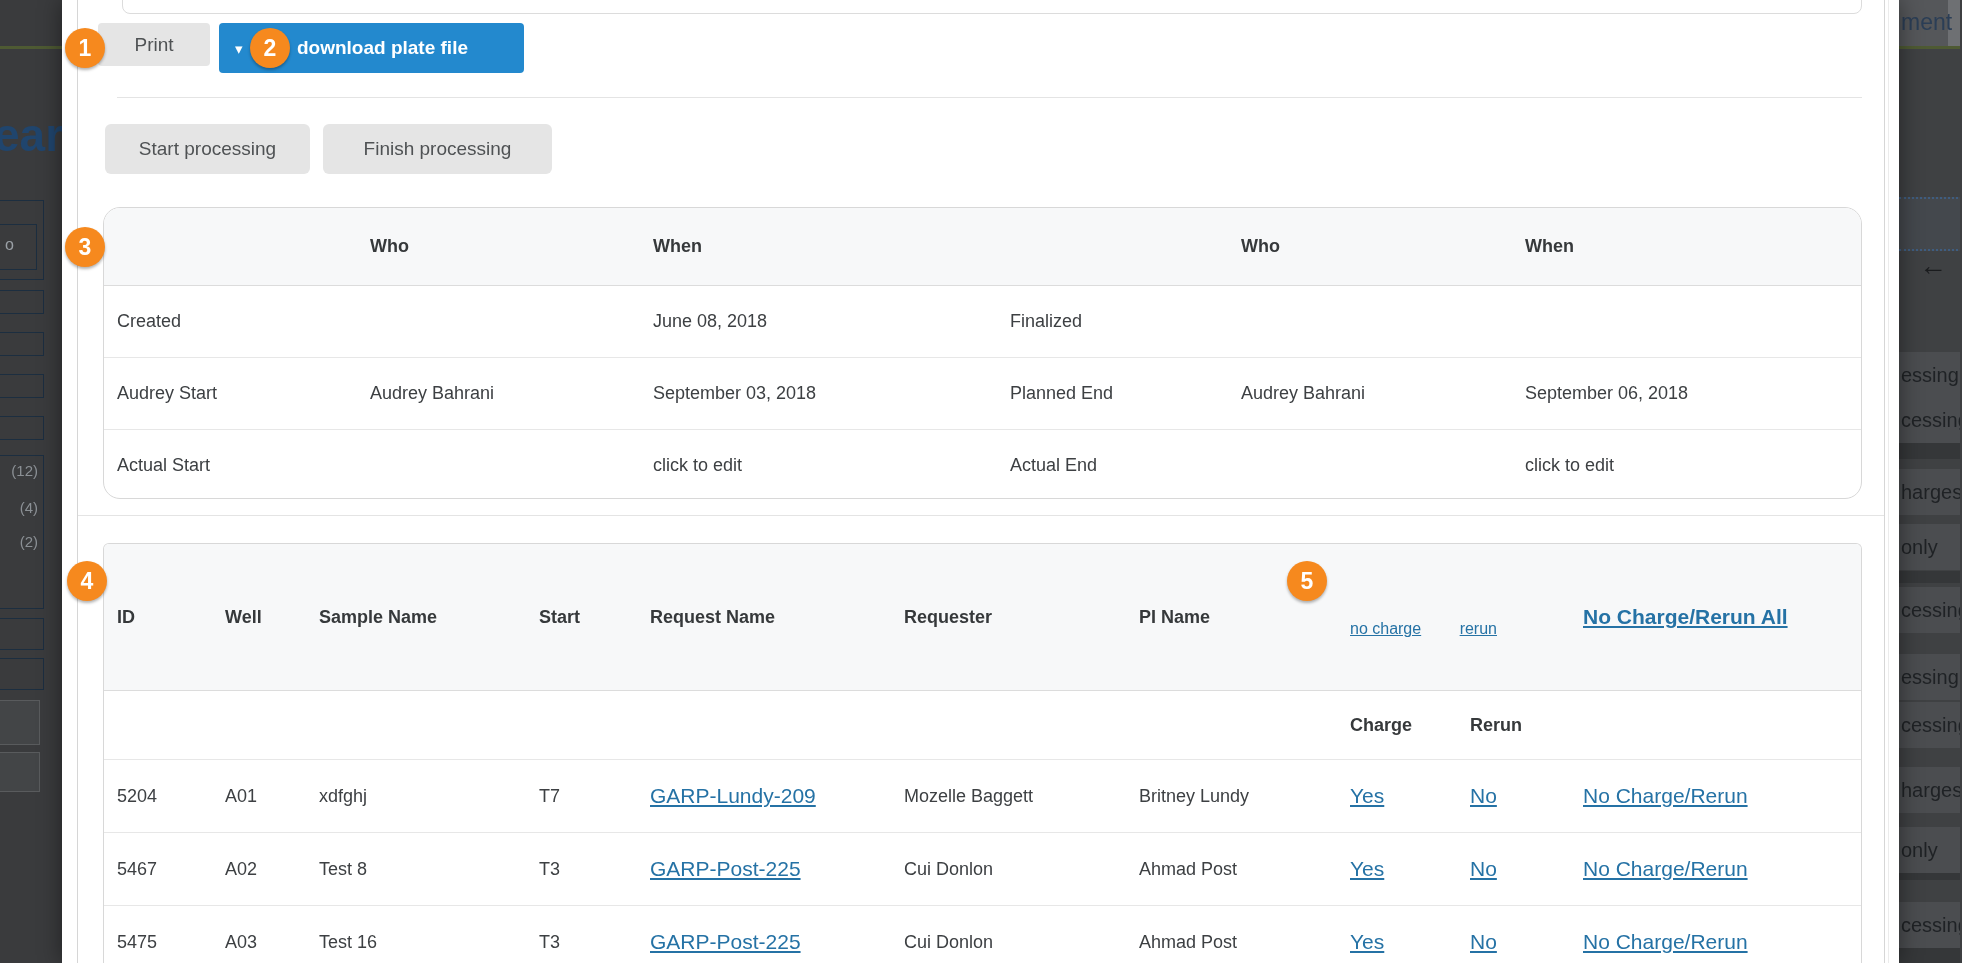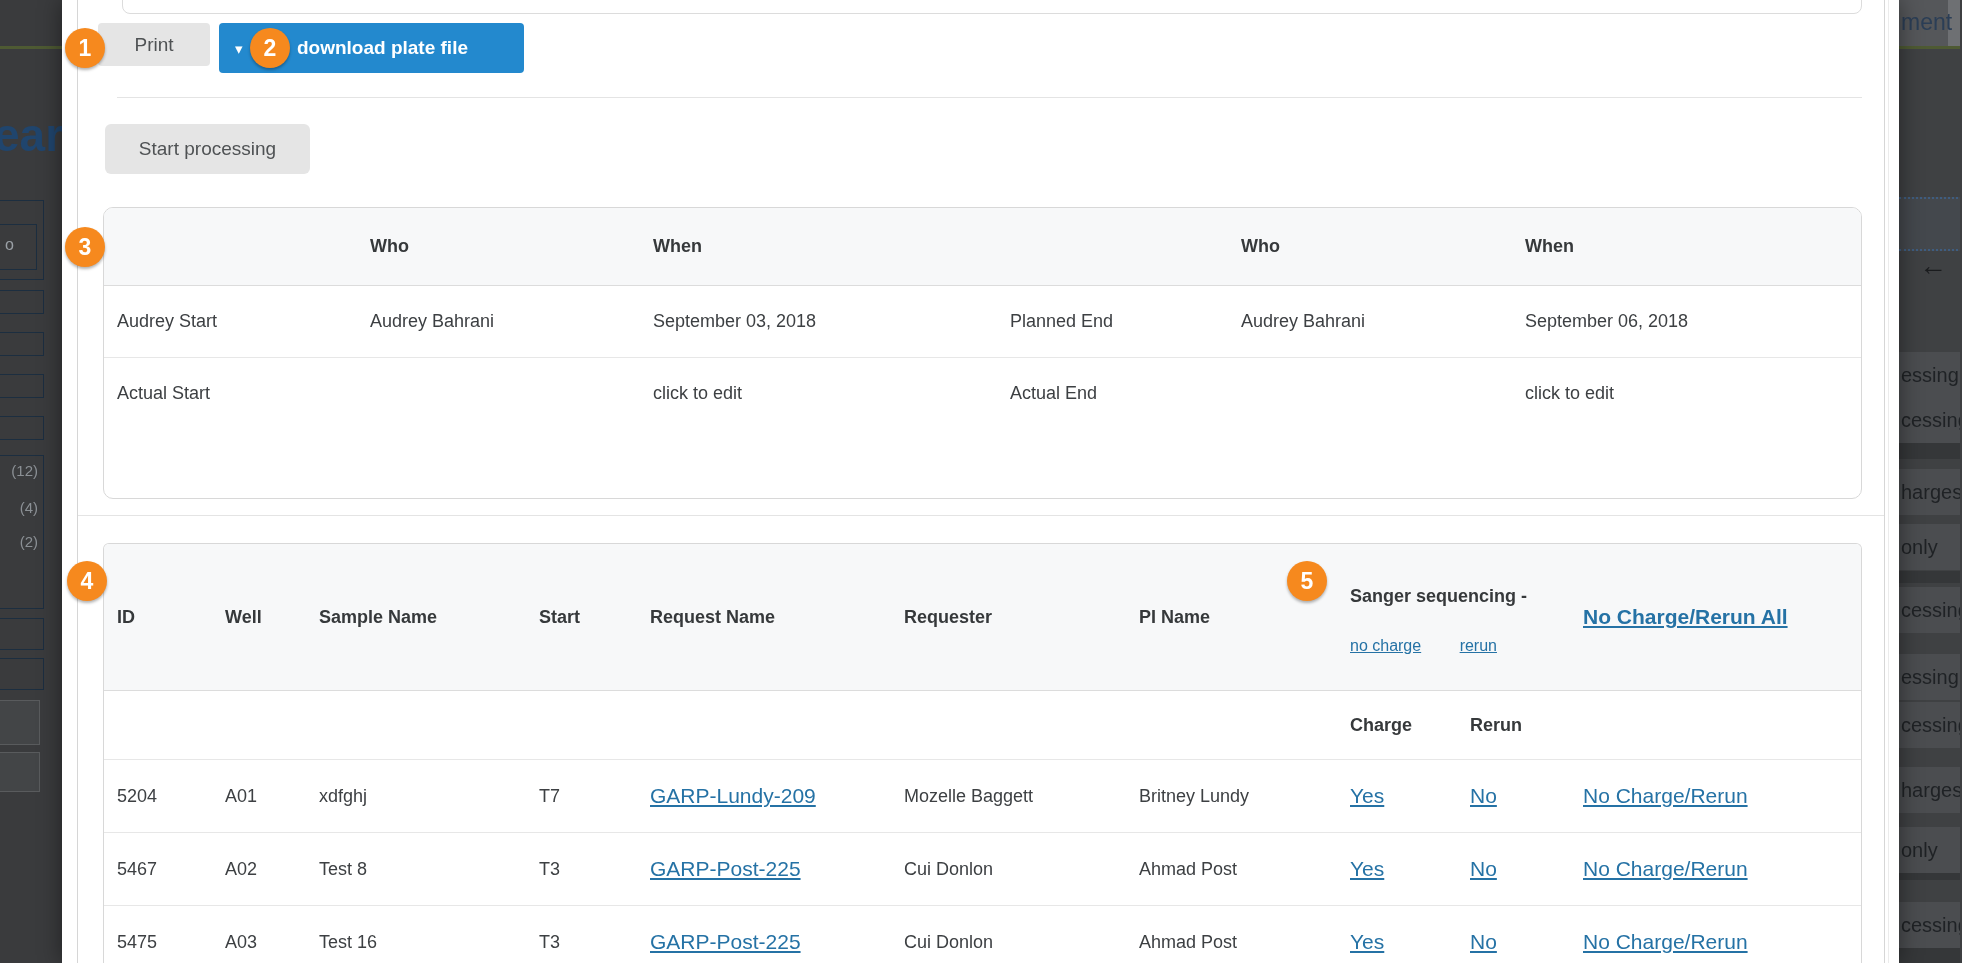--- a/index.html
+++ b/index.html
@@ -40,21 +40,21 @@
   .hdiv2{left:16px;top:515px;width:1806px;}
   
   .btn{position:absolute;border:none;border-radius:4px;font-size:19px;font-family:inherit;cursor:pointer;display:flex;align-items:center;justify-content:center;box-sizing:border-box;}
   .btn-grey{background:#e5e5e5;color:#4f5254;}
   .btn-print{left:36px;top:23px;width:112px;height:43px;}
   .btn-download{left:157px;top:23px;width:305px;height:50px;background:#2389ce;color:#fff;font-weight:bold;padding-left:28px;}
   .caret{position:absolute;left:16px;top:17px;font-size:15px;font-weight:normal;color:#fff;}
   .btn-start{left:43px;top:124px;width:205px;height:50px;border-radius:6px;}
   .btn-finish{left:261px;top:124px;width:229px;height:50px;border-radius:6px;}
   
-  .card{position:absolute;left:41px;width:1759px;border:1px solid #d8d8d8;border-radius:10px;box-sizing:border-box;background:#fff;overflow:hidden;}
+  .card{position:absolute;left:41px;width:1759px;border:1px solid #d8d8d8;border-radius:17px;box-sizing:border-box;background:#fff;overflow:hidden;}
   .t3{top:207px;height:292px;}
   .t4{top:543px;height:420px;border-bottom:none;border-radius:6px 6px 0 0;}
   .thead{background:#f7f8f9;border-bottom:1px solid #dcdcdc;box-sizing:border-box;}
   .grid3{display:grid;grid-template-columns:253px 283px 357px 231px 284px 1fr;padding-left:13px;align-items:center;}
   .grid4{display:grid;grid-template-columns:108px 94px 220px 111px 254px 235px 211px 120px 113px 1fr;padding-left:13px;align-items:center;}
   .t3-head{height:78px;}
   .t3-row{height:71px;border-bottom:1px solid #e7e7e7;}
   .t3-row:last-child{border-bottom:none;}
   .t4-head{height:147px;}
   .t4-sub{height:68px;border-bottom:1px solid #e7e7e7;}
@@ -135,29 +135,40 @@
     <span>Print</span>
   </button>
   <button class="btn btn-download">
     <span class="caret">▾</span>
     <span>download plate file</span>
   </button>
   <div class="hdiv hdiv1"></div>
   <button class="btn btn-grey btn-start">
     <span>Start processing</span>
   </button>
+  <button class="btn btn-grey btn-finish">
+    <span>Finish processing</span>
+  </button>
 
   <div class="card t3">
     <div class="grid3 thead t3-head">
       <div class="hcell"></div>
       <div class="hcell">Who</div>
       <div class="hcell">When</div>
       <div class="hcell"></div>
       <div class="hcell">Who</div>
       <div class="hcell">When</div>
+    </div>
+    <div class="grid3 t3-row">
+      <div class="cell">Created</div>
+      <div class="cell"></div>
+      <div class="cell">June 08, 2018</div>
+      <div class="cell">Finalized</div>
+      <div class="cell"></div>
+      <div class="cell"></div>
     </div>
     <div class="grid3 t3-row">
       <div class="cell">Audrey Start</div>
       <div class="cell">Audrey Bahrani</div>
       <div class="cell">September 03, 2018</div>
       <div class="cell">Planned End</div>
       <div class="cell">Audrey Bahrani</div>
       <div class="cell">September 06, 2018</div>
     </div>
     <div class="grid3 t3-row">
@@ -175,21 +186,20 @@
   <div class="card t4">
     <div class="grid4 thead t4-head">
       <div class="hcell">ID</div>
       <div class="hcell">Well</div>
       <div class="hcell">Sample Name</div>
       <div class="hcell">Start</div>
       <div class="hcell">Request Name</div>
       <div class="hcell">Requester</div>
       <div class="hcell">PI Name</div>
       <div class="charge-block">
-        <div class="charge-title">Sanger sequencing -</div>
         <div class="charge-links">
           <a class="lnk lnk-sm">no charge</a>
           <a class="lnk lnk-sm">rerun</a>
         </div>
       </div>
       <div>
         <a class="lnk lnk-bold">No Charge/Rerun All</a>
       </div>
     </div>
 

